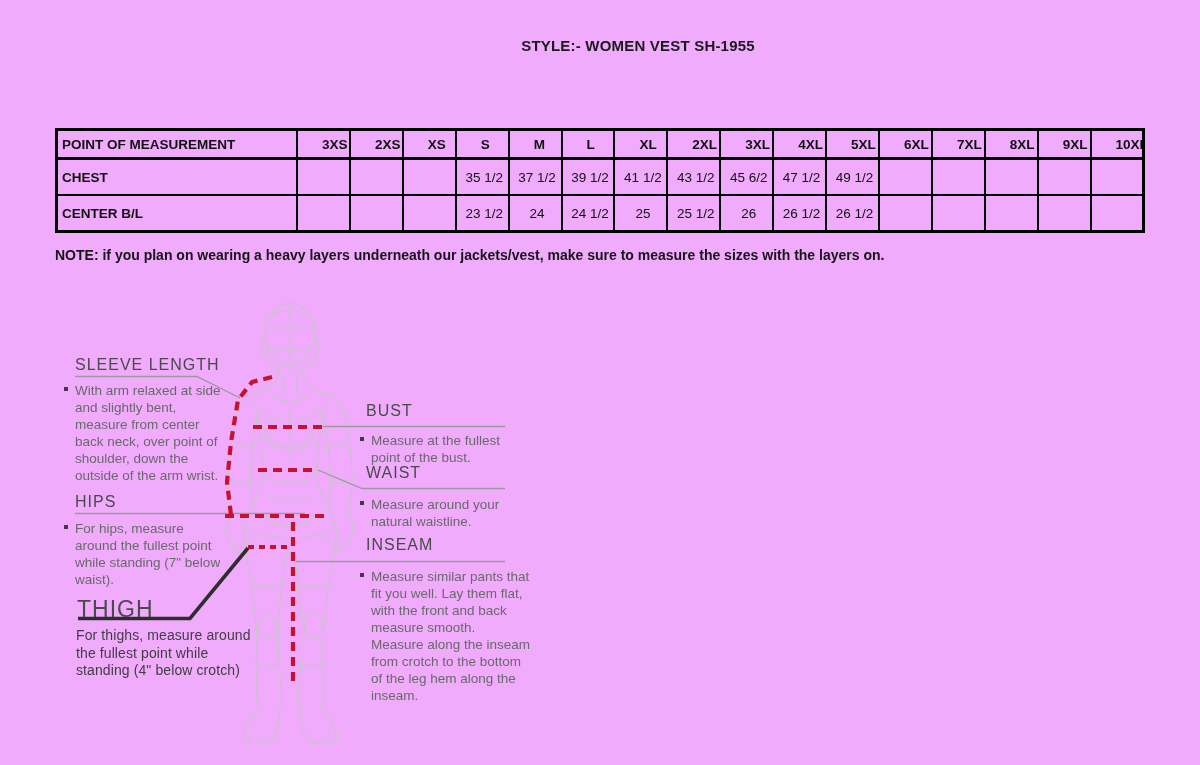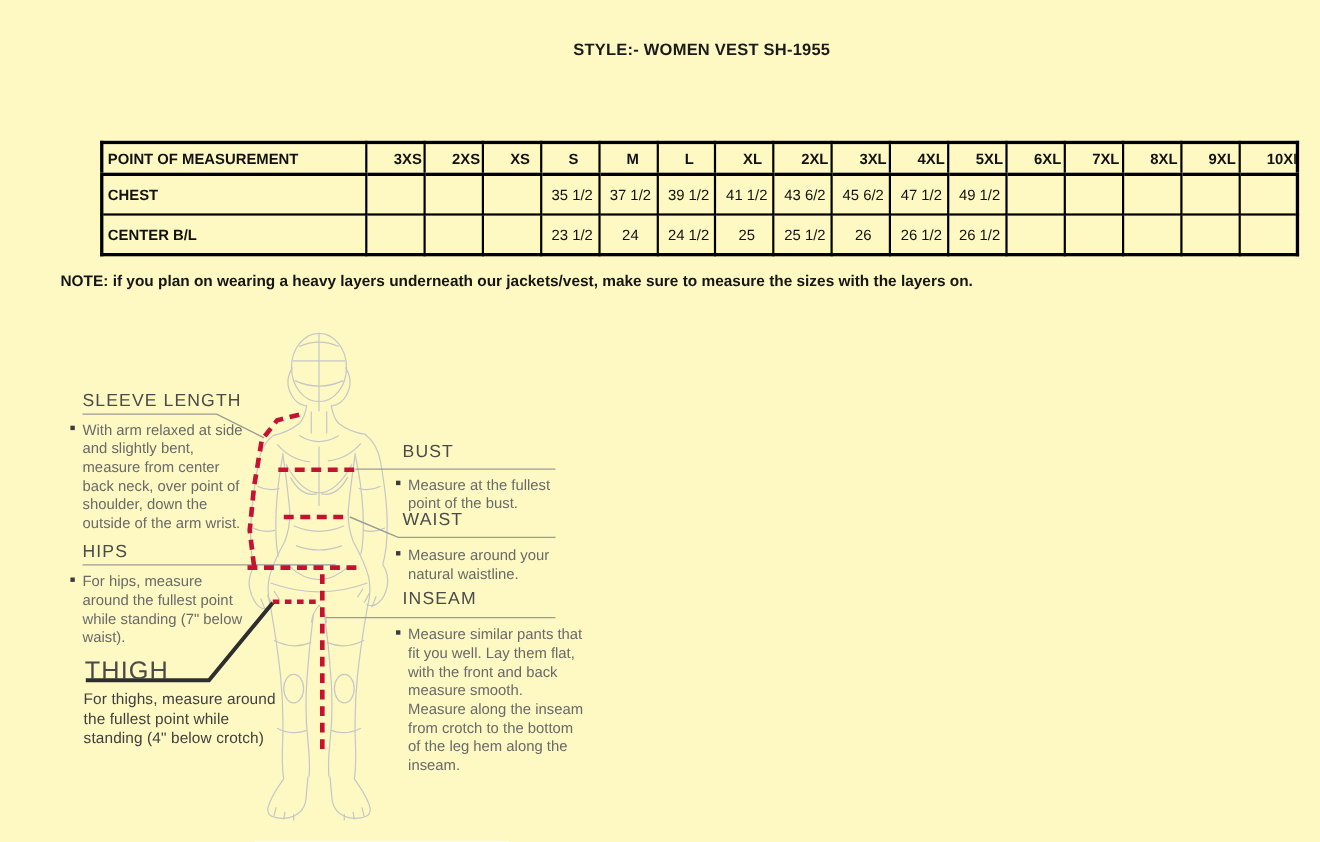--- a/index.html
+++ b/index.html
@@ -1,30 +1,29 @@
 <!DOCTYPE html>
 <html><head>
 <meta charset="utf-8">
 <style>
   html,body{margin:0;padding:0;background:#ffffff;}
   .page{
-    position:relative;width:1200px;height:765px;background:#fef9c3;overflow:hidden;
+    position:relative;width:1200px;height:765px;background:#f0abfc;overflow:hidden;
     font-family:"Liberation Sans",sans-serif;color:#111;
   }
   .doc-title{
     position:absolute;top:37px;left:0;width:1200px;text-align:center;
     padding-left:76px;box-sizing:border-box;
     font-size:15px;font-weight:bold;color:#1a1a1a;letter-spacing:0.2px;
   }
   
   .chart-wrap{position:absolute;left:55px;top:128px;width:1090px;}
   table.size-chart{
     width:100%;border-collapse:collapse;table-layout:fixed;
     border:3px solid #000;
-    margin-left:36px;
   }
   table.size-chart th,table.size-chart td{
     border:2px solid #000;font-size:13.5px;overflow:hidden;white-space:nowrap;
   }
   table.size-chart thead th{
     height:24px;font-weight:bold;text-align:left;border-bottom:3px solid #000;padding-left:24px;
   }
   table.size-chart thead th.col-label{text-align:left;padding-left:4px;width:233px;}
   table.size-chart tbody th{
     height:32px;font-weight:bold;text-align:left;padding-left:4px;
@@ -90,21 +89,21 @@
         <tbody>
           <tr>
             <th>CHEST</th>
             <td></td>
             <td></td>
             <td></td>
             <td>35 1/2</td>
             <td>37 1/2</td>
             <td>39 1/2</td>
             <td>41 1/2</td>
-            <td>43 6/2</td>
+            <td>43 1/2</td>
             <td>45 6/2</td>
             <td>47 1/2</td>
             <td>49 1/2</td>
             <td></td>
             <td></td>
             <td></td>
             <td></td>
             <td></td>
           </tr>
           <tr>

